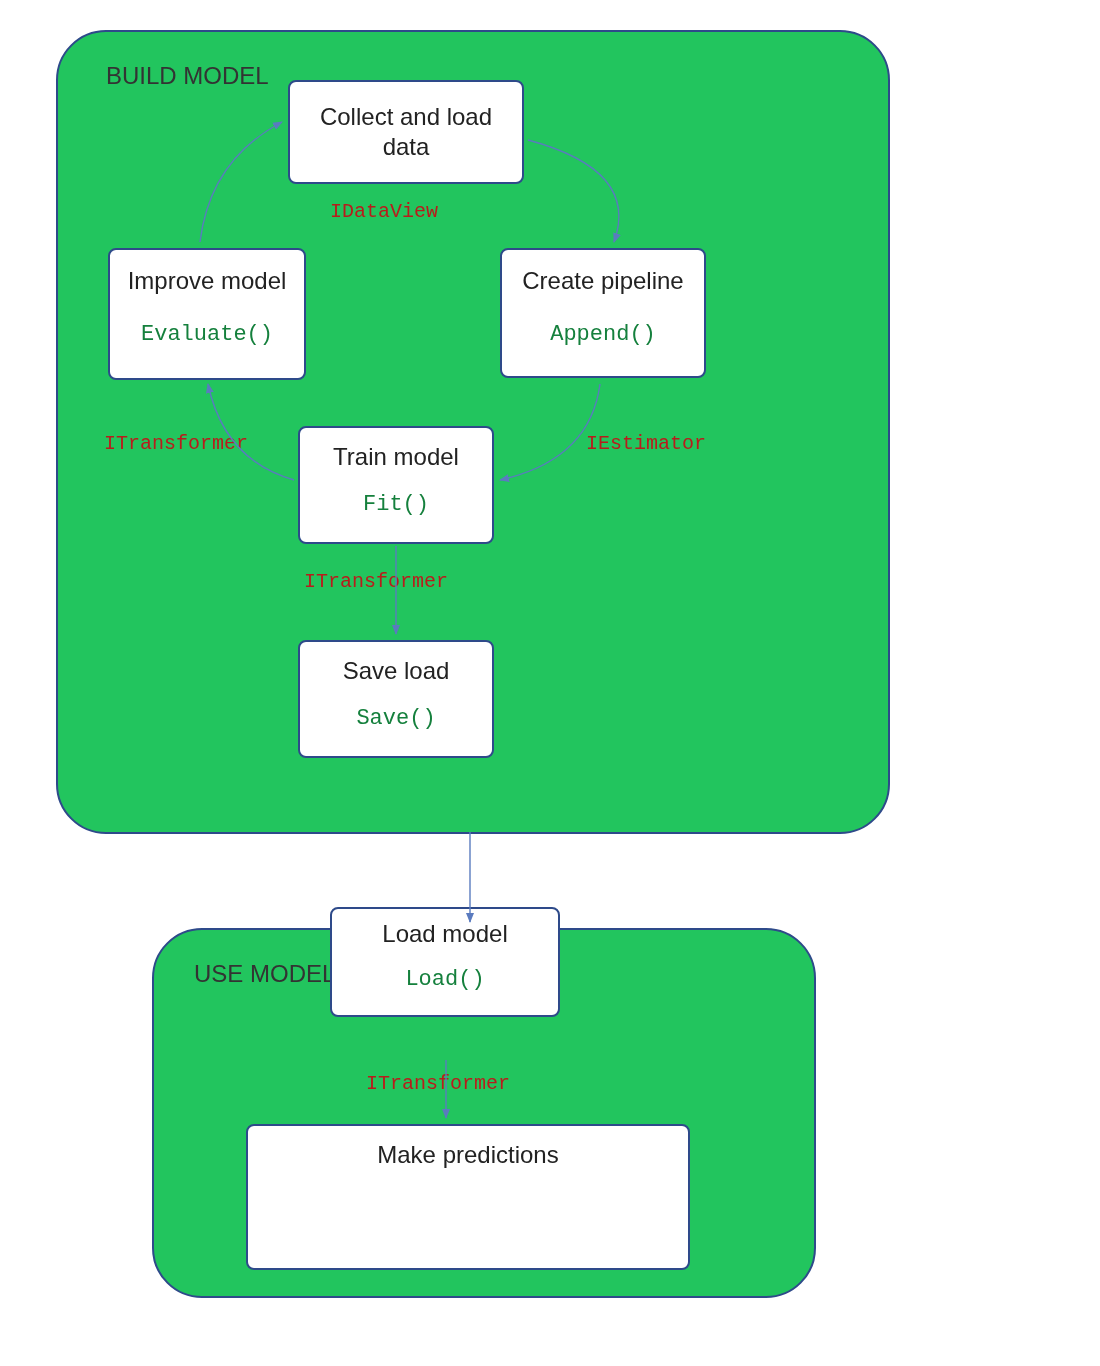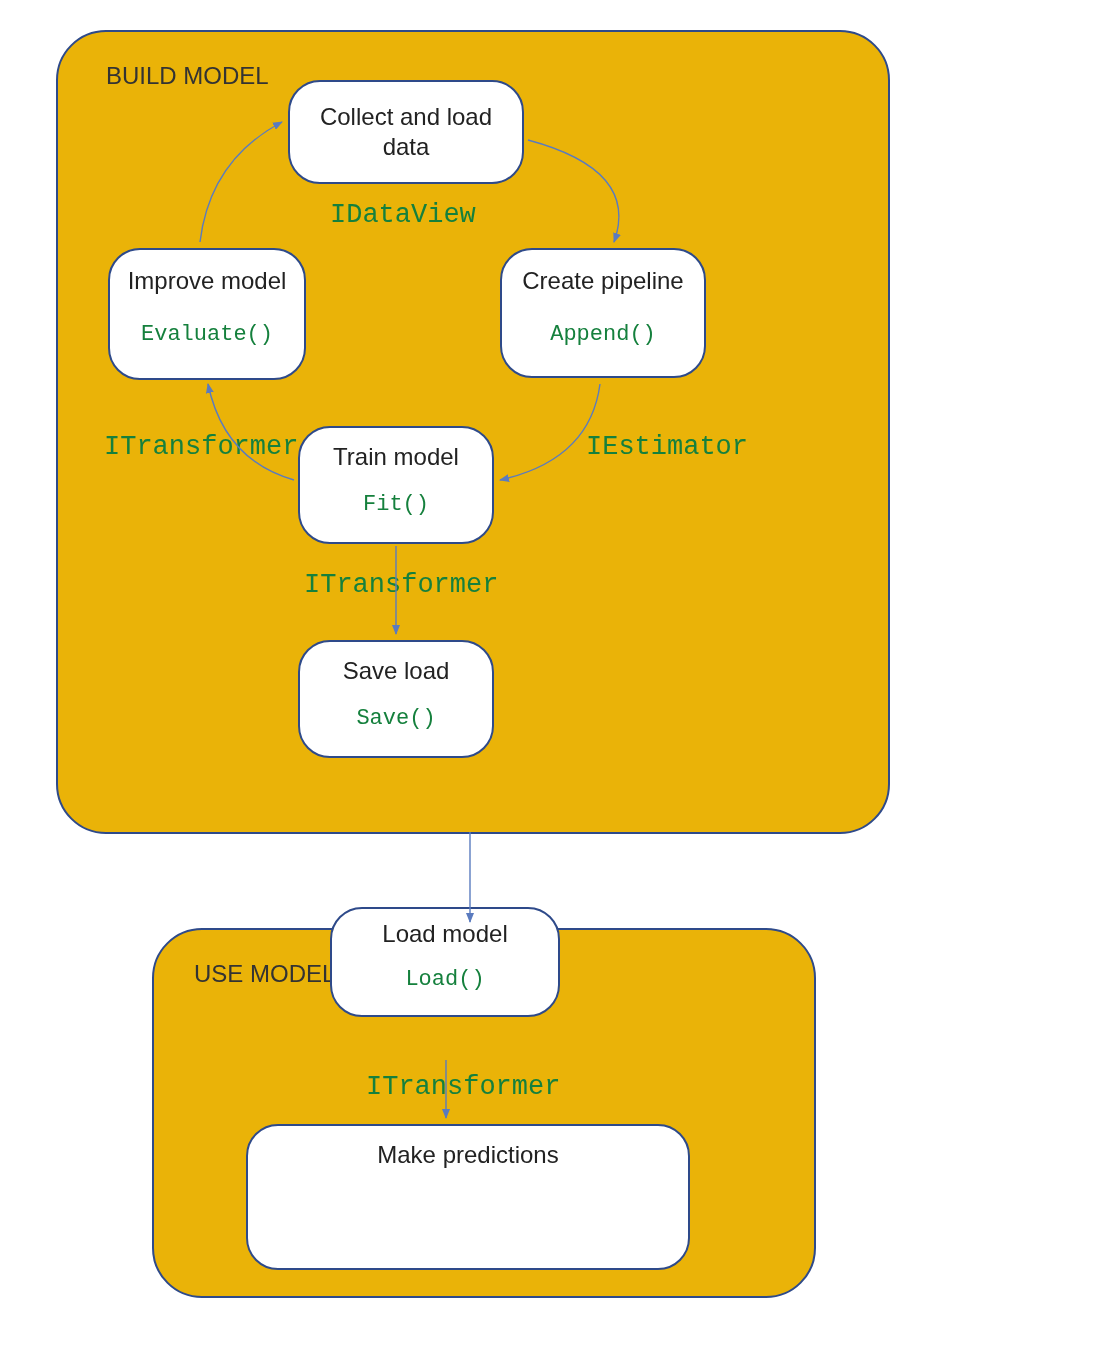--- a/index.html
+++ b/index.html
@@ -8,31 +8,31 @@
     background: #ffffff;
     font-family: 'Segoe UI', Arial, sans-serif;
     width: 1100px;
     height: 1366px;
     position: relative;
   }
   .container {
     position: absolute;
     border: 2px solid #2e4a8a;
     border-radius: 50px;
-    background: #eab308;
+    background: #22c55e;
   }
   .container-label {
     position: absolute;
     font-size: 24px;
     color: #333;
   }
   .node {
     position: absolute;
     border: 2px solid #2e4a8a;
-    border-radius: 32px;
+    border-radius: 8px;
     background: #ffffff;
     text-align: center;
     display: flex;
     flex-direction: column;
     justify-content: center;
     align-items: center;
     padding: 6px;
     box-sizing: border-box;
   }
   .node-title {
@@ -42,22 +42,22 @@
   }
   .node-method {
     font-family: Consolas, 'Courier New', monospace;
     font-size: 22px;
     color: #15803d;
     margin-top: 14px;
   }
   .edge-label {
     position: absolute;
     font-family: Consolas, 'Courier New', monospace;
-    font-size: 27px;
-    color: #15803d;
+    font-size: 20px;
+    color: #b91c1c;
   }
   svg.arrows {
     position: absolute;
     top: 0;
     left: 0;
     pointer-events: none;
   }
 </style>
 </head>
 <body>

